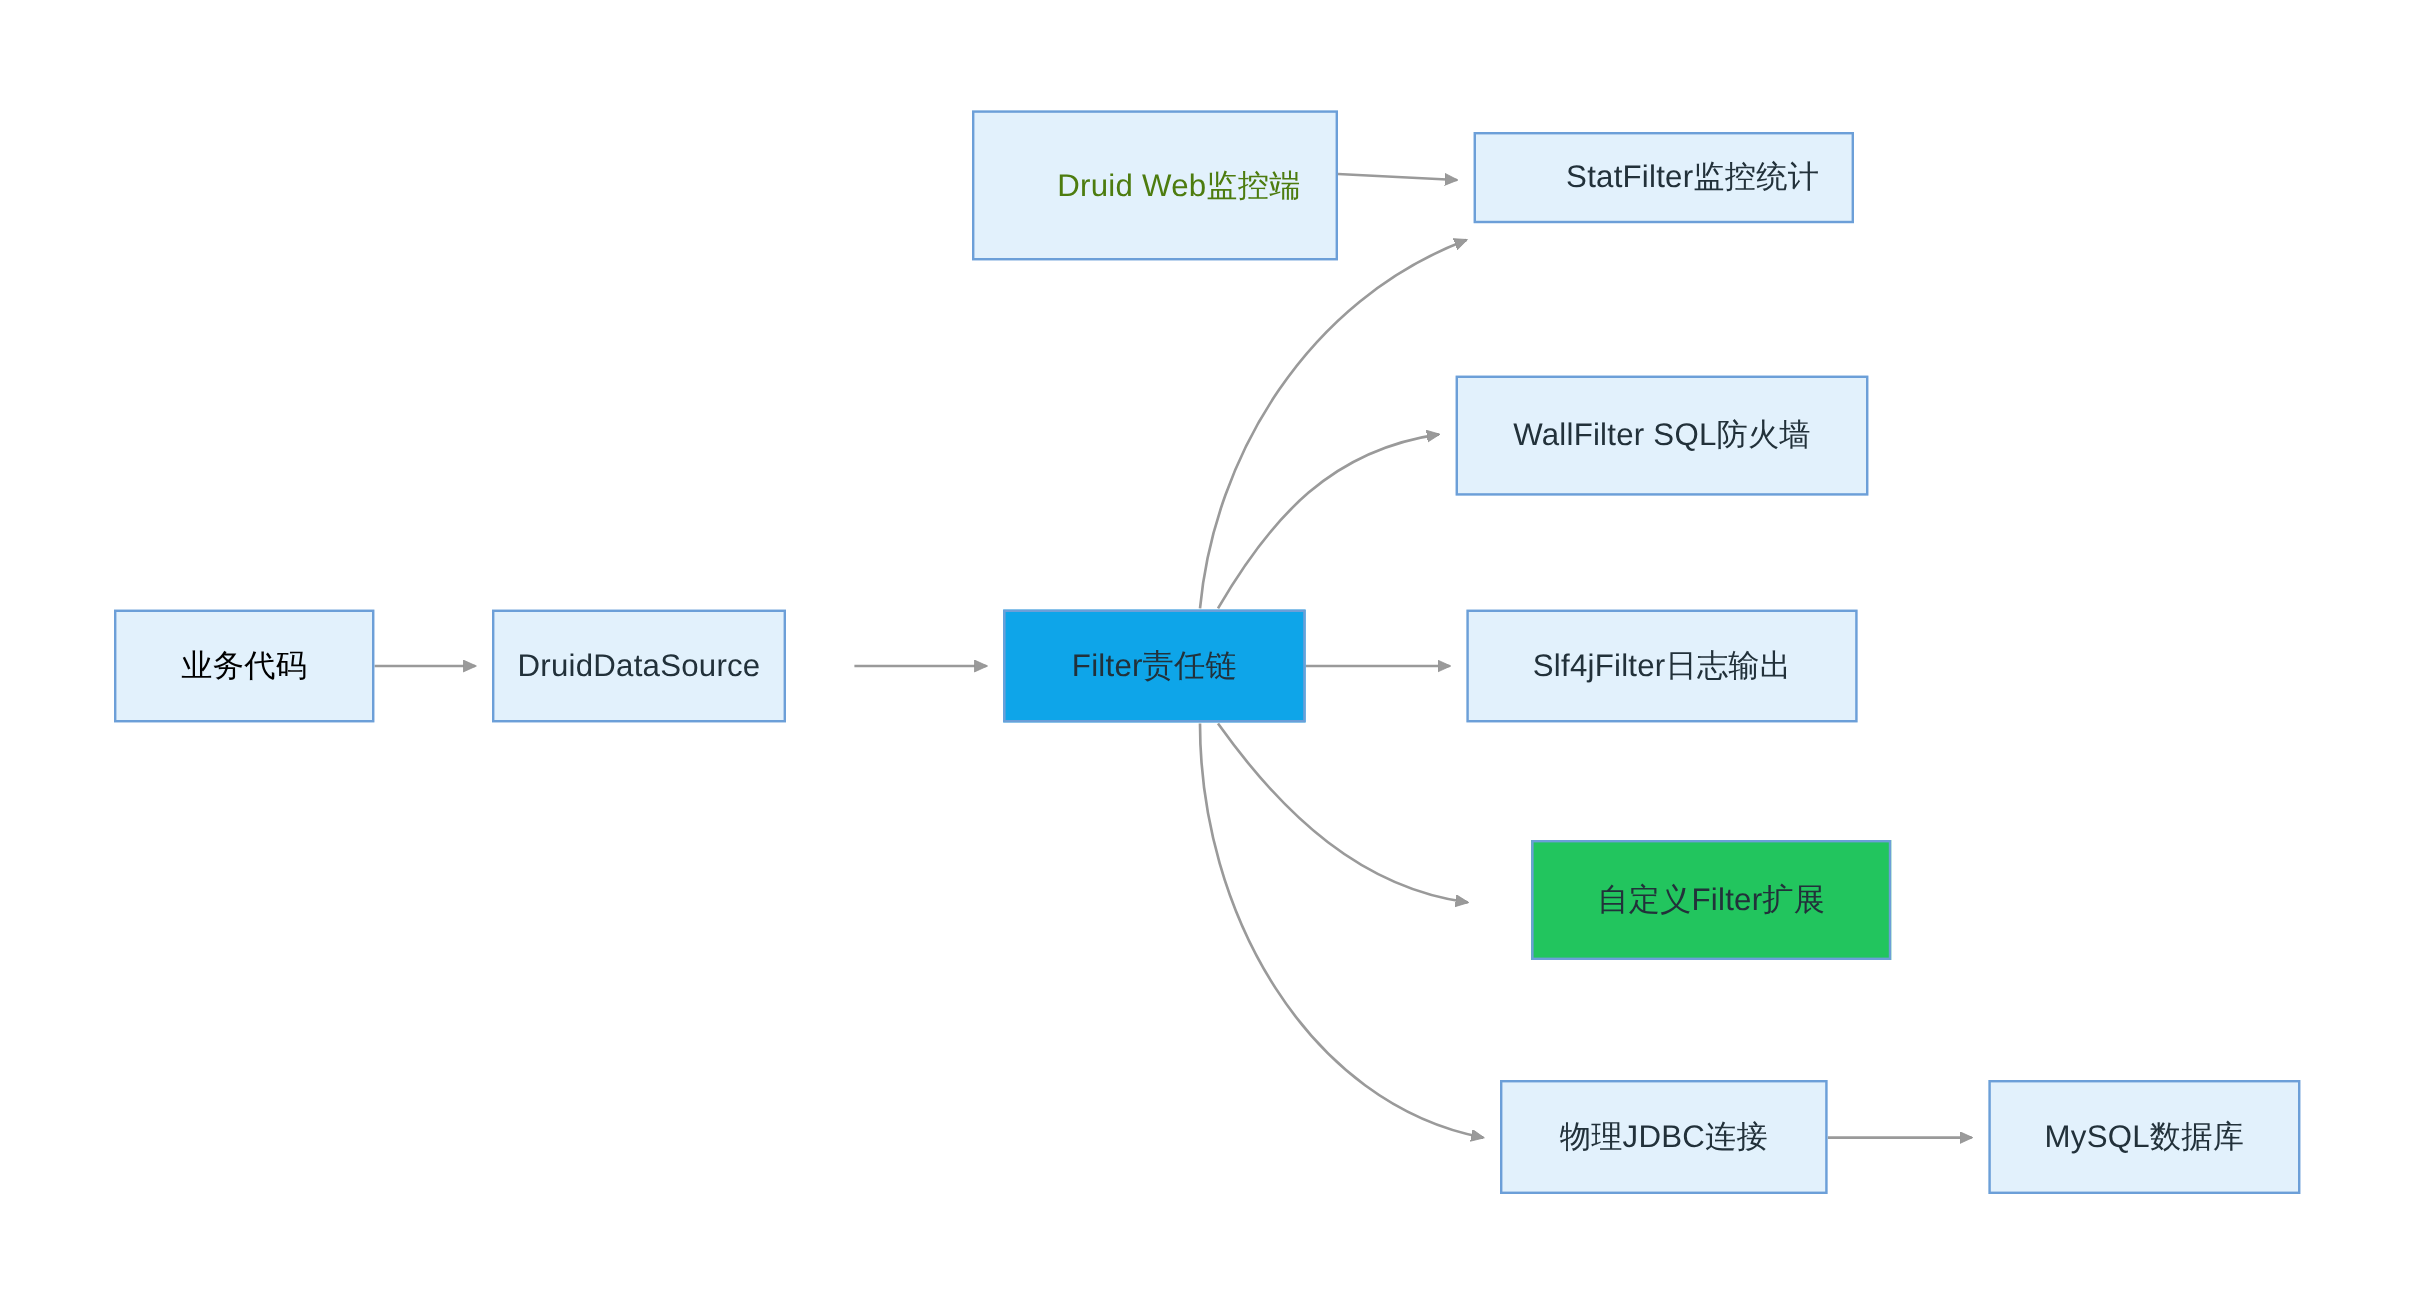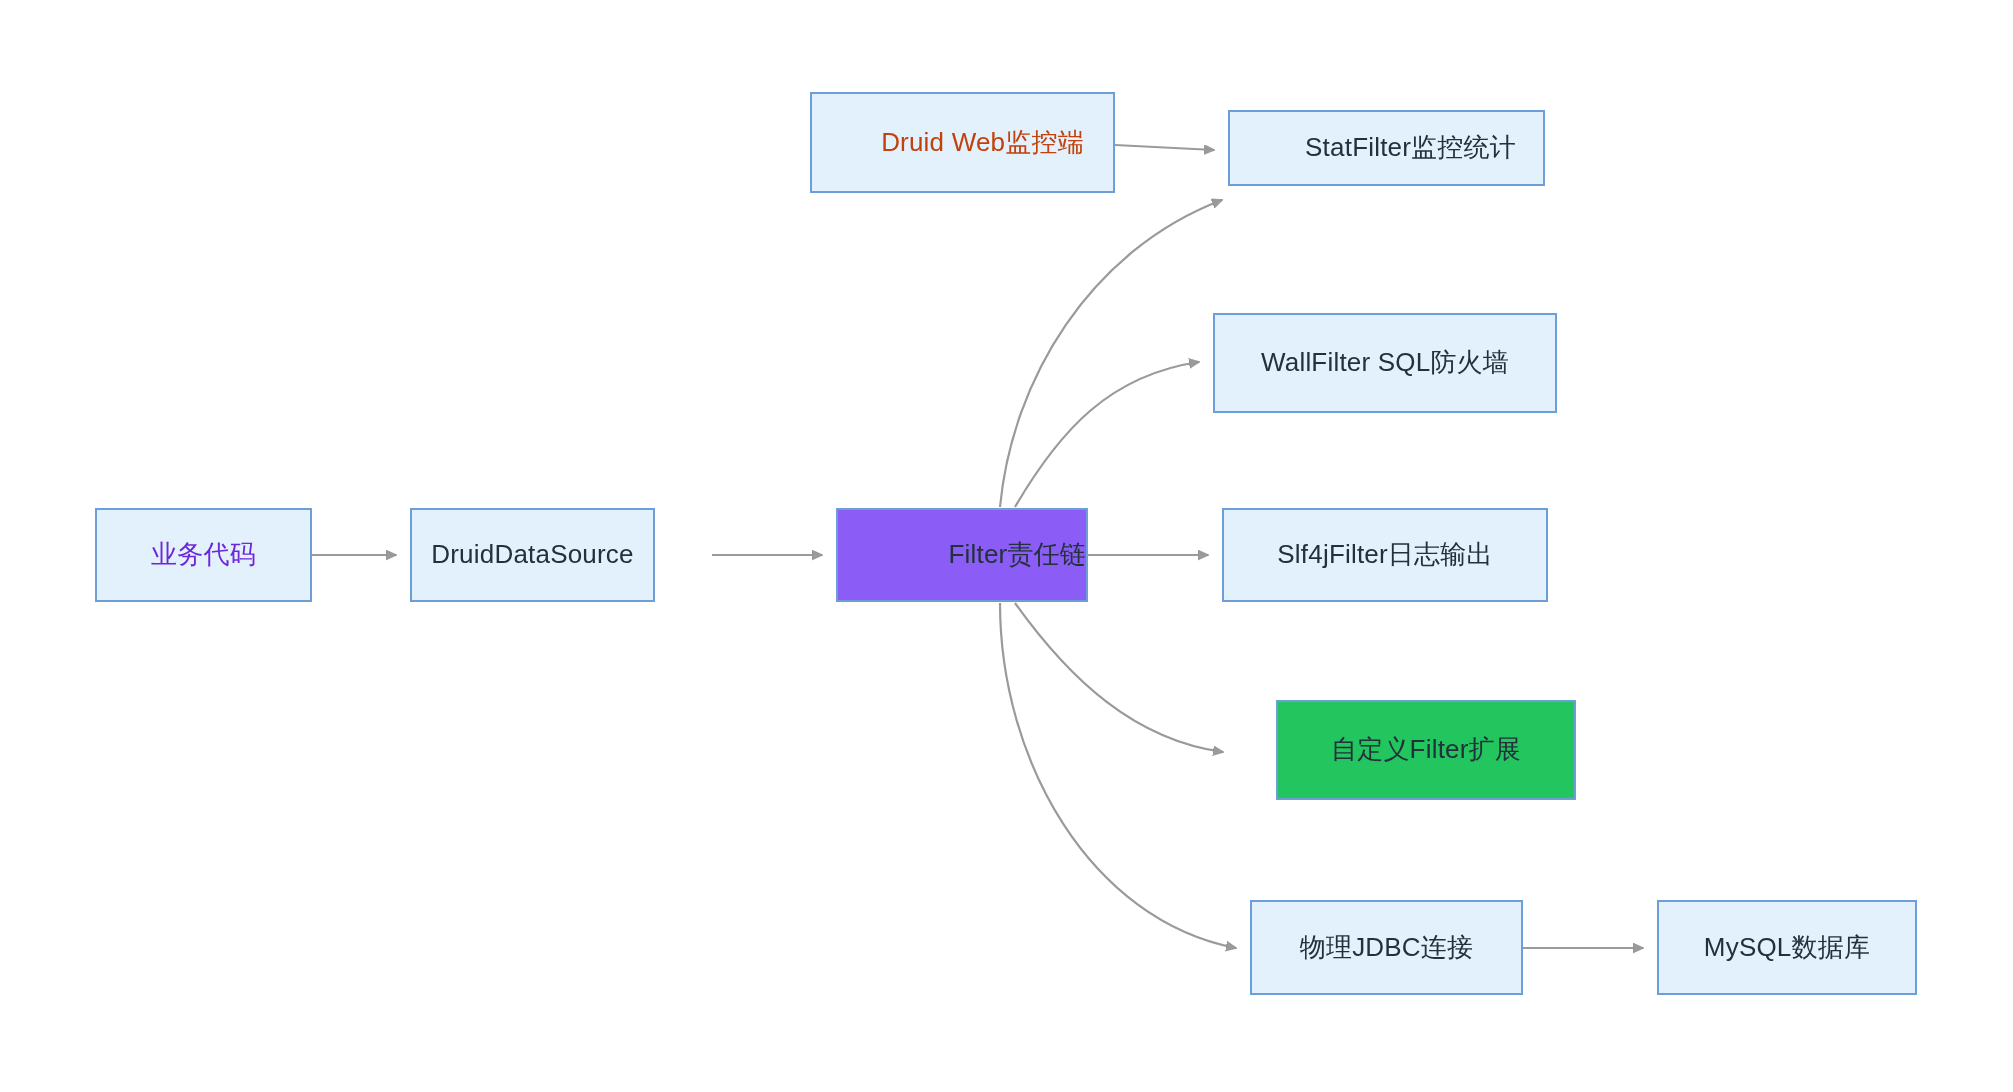--- a/index.html
+++ b/index.html
@@ -75,30 +75,30 @@
         <path d="M 1000 507 C 1012 380 1090 250 1222 200" stroke="#9a9a9a" stroke-width="2.2" fill="none" marker-end="url(#arrow)"></path>
         <path d="M 1015 507 C 1060 430 1110 375 1199 362" stroke="#9a9a9a" stroke-width="2.2" fill="none" marker-end="url(#arrow)"></path>
         <path d="M 1088 555 L 1208 555" stroke="#9a9a9a" stroke-width="2.2" fill="none" marker-end="url(#arrow)"></path>
         <path d="M 1015 603 C 1070 680 1135 740 1223 752" stroke="#9a9a9a" stroke-width="2.2" fill="none" marker-end="url(#arrow)"></path>
         <path d="M 1000 603 C 1000 760 1090 920 1236 948" stroke="#9a9a9a" stroke-width="2.2" fill="none" marker-end="url(#arrow)"></path>
         <path d="M 1523 948 L 1643 948" stroke="#9a9a9a" stroke-width="2.2" fill="none" marker-end="url(#arrow)"></path>
       </g>
   </svg>
 
   <div id="nodes-group">
-      <div class="node" style="left: 95px; top: 508px; width: 217px; height: 94px; background: rgb(226, 241, 252); border-color: rgb(108, 159, 216); color: #6d28d9;">
+      <div class="node" style="left: 95px; top: 508px; width: 217px; height: 94px; background: rgb(226, 241, 252); border-color: rgb(108, 159, 216); color: #000000;">
         <span class="node-label">业务代码</span>
       </div>
       <div class="node" style="left: 410px; top: 508px; width: 245px; height: 94px; background: rgb(226, 241, 252); border-color: rgb(108, 159, 216); color: rgb(34, 49, 58);">
         <span class="node-label">DruidDataSource</span>
       </div>
-      <div class="node" style="left: 836px; top: 508px; width: 252px; height: 94px; background: #8b5cf6; border-color: rgb(108, 159, 216); color: rgb(34, 49, 58); justify-content: flex-end;">
+      <div class="node" style="left: 836px; top: 508px; width: 252px; height: 94px; background: #0ea5e9; border-color: rgb(108, 159, 216); color: rgb(34, 49, 58);">
         <span class="node-label">Filter责任链</span>
       </div>
-      <div class="node" style="left: 810px; top: 92px; width: 305px; height: 101px; background: rgb(226, 241, 252); border-color: rgb(108, 159, 216); color: #c2410c; padding-left: 40px;">
+      <div class="node" style="left: 810px; top: 92px; width: 305px; height: 125px; background: rgb(226, 241, 252); border-color: rgb(108, 159, 216); color: #4d7c0f; padding-left: 40px;">
         <span class="node-label">Druid Web监控端</span>
       </div>
       <div class="node" style="left: 1228px; top: 110px; width: 317px; height: 76px; background: rgb(226, 241, 252); border-color: rgb(108, 159, 216); color: rgb(34, 49, 58); padding-left: 48px;">
         <span class="node-label">StatFilter监控统计</span>
       </div>
       <div class="node" style="left: 1213px; top: 313px; width: 344px; height: 100px; background: rgb(226, 241, 252); border-color: rgb(108, 159, 216); color: rgb(34, 49, 58);">
         <span class="node-label">WallFilter SQL防火墙</span>
       </div>
       <div class="node" style="left: 1222px; top: 508px; width: 326px; height: 94px; background: rgb(226, 241, 252); border-color: rgb(108, 159, 216); color: rgb(34, 49, 58); align-items: center;">
         <span class="node-label">Slf4jFilter日志输出</span>

